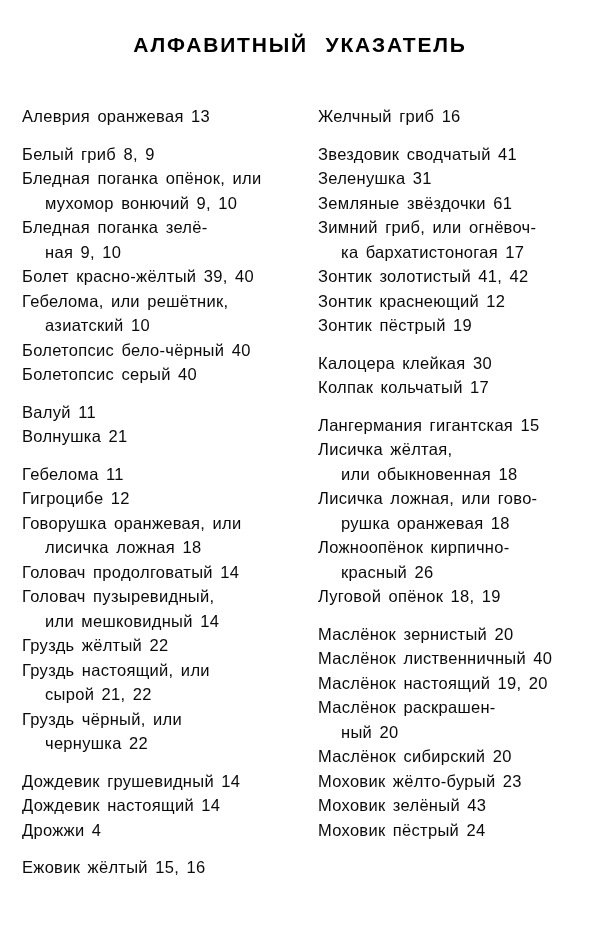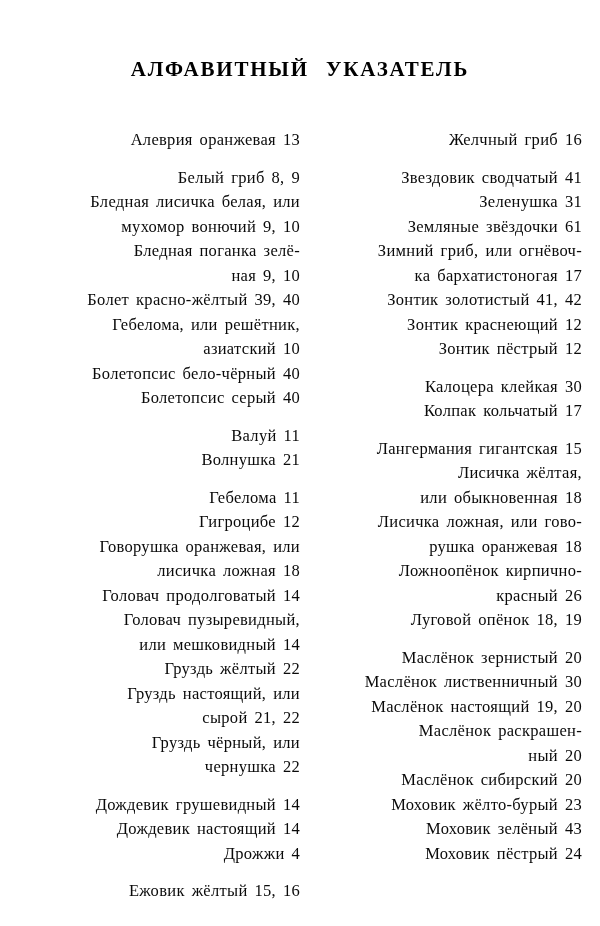--- a/index.html
+++ b/index.html
@@ -11,39 +11,37 @@
     height: 926px;
     background: #ffffff;
     color: #0a0a0a;
     font-family: "Liberation Sans", "DejaVu Sans", sans-serif;
     overflow: hidden;
   }
   .page {
     box-sizing: border-box;
     width: 600px;
     height: 926px;
-    padding-top: 56px;
-    font-family: Liberation Serif, serif;
+    padding-top: 32px;
   }
   .page-title {
     text-align: center;
     font-size: 21px;
     font-weight: bold;
     letter-spacing: 1.8px;
     word-spacing: 10px;
     line-height: 26px;
     color: #000;
   }
   .columns {
     display: flex;
     box-sizing: border-box;
     width: 100%;
     padding: 0 18px 0 22px;
     margin-top: 46px;
-    text-align: right;
   }
   .column {
     box-sizing: border-box;
   }
   .column.left {
     width: 278px;
     flex: 0 0 278px;
     margin-right: 18px;
   }
   .column.right {
@@ -79,21 +77,21 @@
         <div class="group">
           <div class="entry">
             <div class="line">Алеврия оранжевая 13</div>
           </div>
         </div>
         <div class="group">
           <div class="entry">
             <div class="line">Белый гриб 8, 9</div>
           </div>
           <div class="entry">
-            <div class="line">Бледная лисичка белая, или</div>
+            <div class="line">Бледная поганка опёнок, или</div>
             <div class="line cont">мухомор вонючий 9, 10</div>
           </div>
           <div class="entry">
             <div class="line">Бледная поганка зелё-</div>
             <div class="line cont">ная 9, 10</div>
           </div>
           <div class="entry">
             <div class="line">Болет красно-жёлтый 39, 40</div>
           </div>
           <div class="entry">
@@ -182,21 +180,21 @@
             <div class="line">Зимний гриб, или огнёвоч-</div>
             <div class="line cont">ка бархатистоногая 17</div>
           </div>
           <div class="entry">
             <div class="line">Зонтик золотистый 41, 42</div>
           </div>
           <div class="entry">
             <div class="line">Зонтик краснеющий 12</div>
           </div>
           <div class="entry">
-            <div class="line">Зонтик пёстрый 12</div>
+            <div class="line">Зонтик пёстрый 19</div>
           </div>
         </div>
         <div class="group">
           <div class="entry">
             <div class="line">Калоцера клейкая 30</div>
           </div>
           <div class="entry">
             <div class="line">Колпак кольчатый 17</div>
           </div>
         </div>
@@ -218,21 +216,21 @@
           </div>
           <div class="entry">
             <div class="line">Луговой опёнок 18, 19</div>
           </div>
         </div>
         <div class="group">
           <div class="entry">
             <div class="line">Маслёнок зернистый 20</div>
           </div>
           <div class="entry">
-            <div class="line">Маслёнок лиственничный 30</div>
+            <div class="line">Маслёнок лиственничный 40</div>
           </div>
           <div class="entry">
             <div class="line">Маслёнок настоящий 19, 20</div>
           </div>
           <div class="entry">
             <div class="line">Маслёнок раскрашен-</div>
             <div class="line cont">ный 20</div>
           </div>
           <div class="entry">
             <div class="line">Маслёнок сибирский 20</div>

